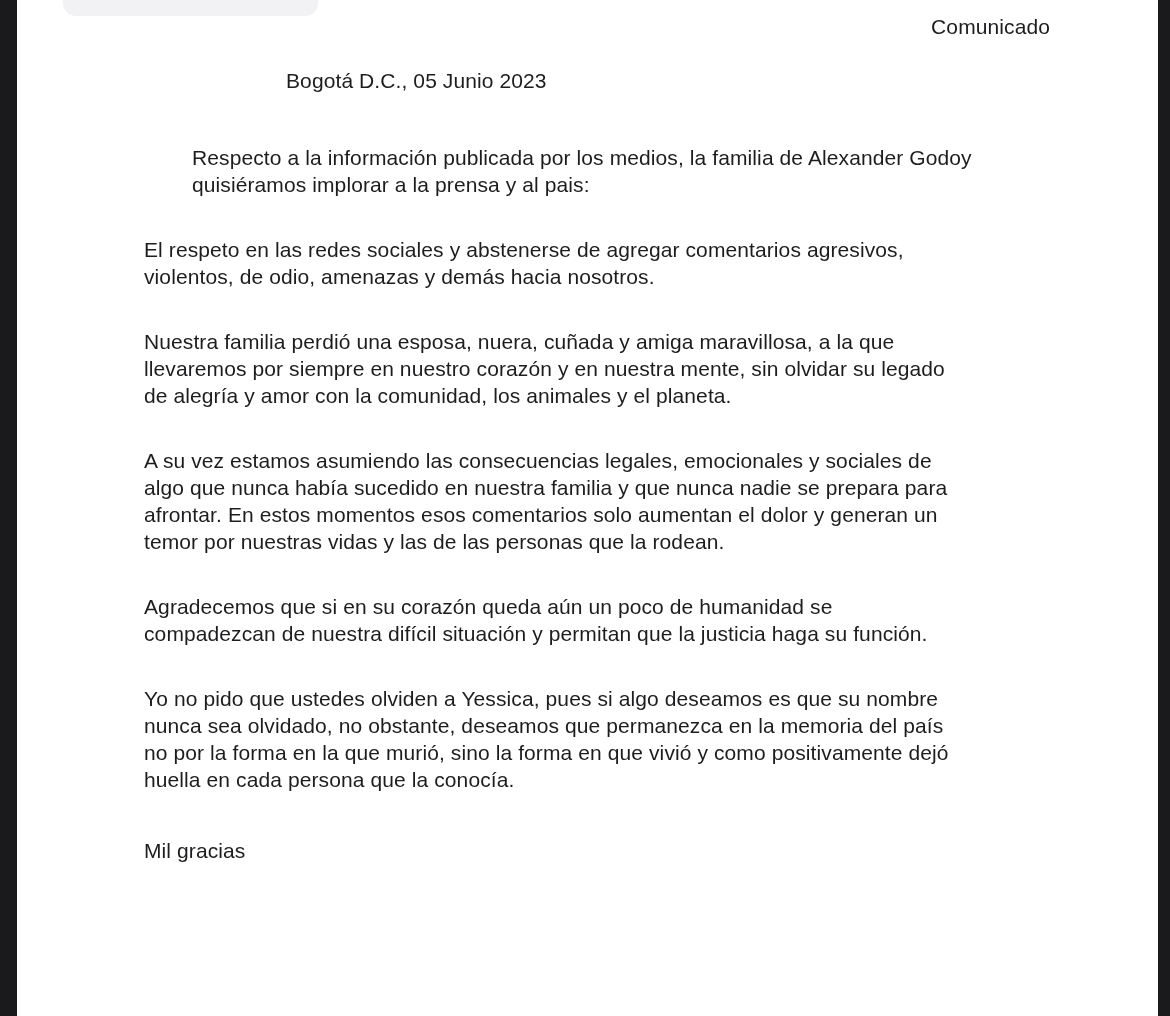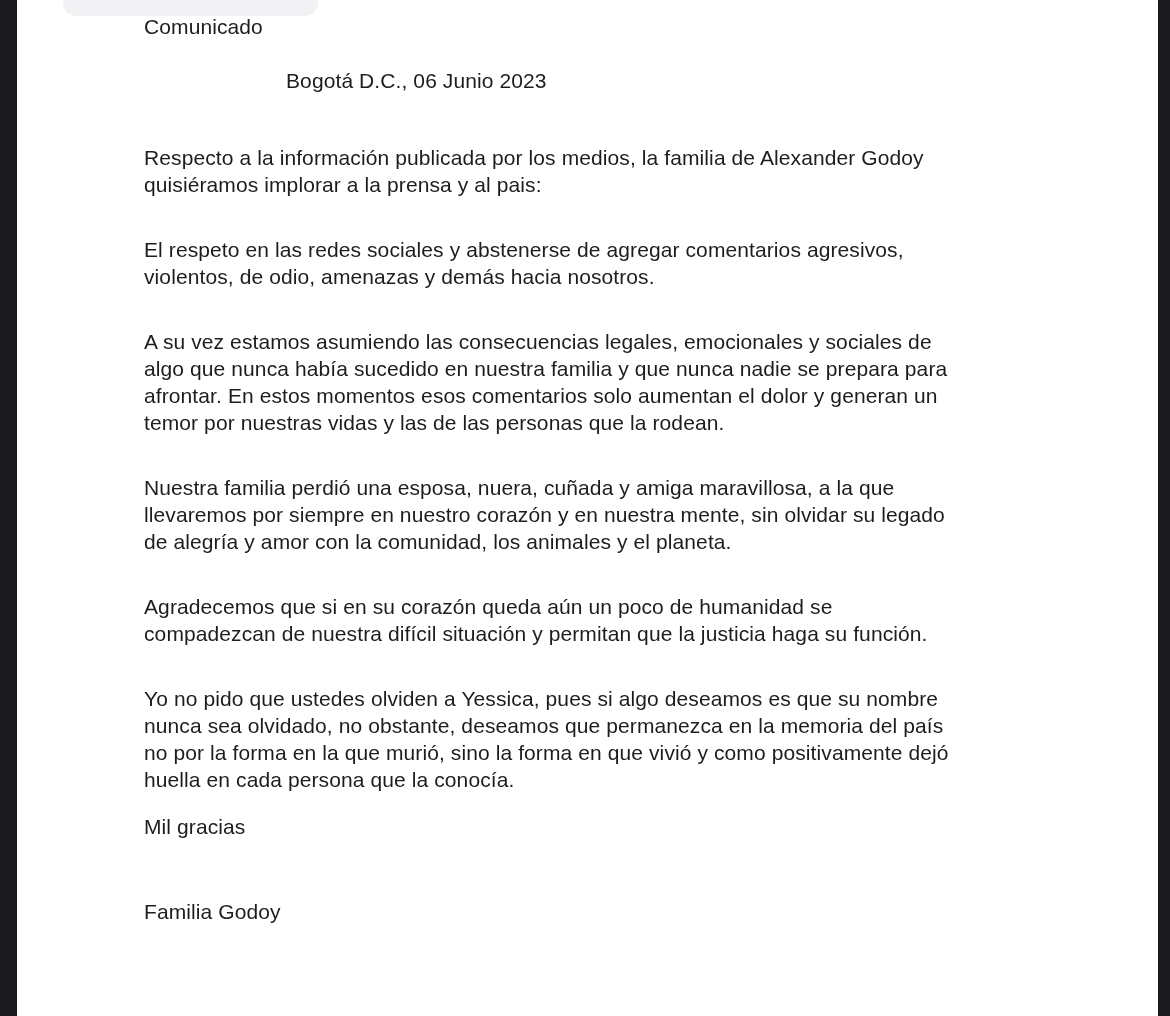--- a/index.html
+++ b/index.html
@@ -30,44 +30,43 @@
   .doc {
     position: absolute;
     left: 144px;
     top: 13px;
     width: 906px;
     color: #1d1d1f;
     font-size: 21px;
     line-height: 27px;
     letter-spacing: 0.1px;
   }
-  .doc-title { white-space: nowrap; }
+  .doc-title { white-space: nowrap; text-align: right; }
   .dateline {
     margin-top: 27px;
     margin-left: 142px;
     white-space: nowrap;
   }
   .paragraphs .para { margin-top: 38px; white-space: nowrap; }
-  .paragraphs .para:first-child { margin-top: 50px; }
-  .closing   { margin-top: 20px; white-space: nowrap; }
+  .paragraphs .para:first-child { margin-top: 50px; margin-left: 48px; }
+  .closing   { margin-top: 44px; white-space: nowrap; }
   .signature { margin-top: 58px; white-space: nowrap; }
 </style>
 </head>
 <body>
 
 <div class="edge-bar left"></div>
 <div class="edge-bar right"></div>
 <div class="top-pill"></div>
 
 <div class="doc">
   <div class="doc-title">Comunicado</div>
-  <div class="dateline">Bogotá D.C., 06 Junio 2023</div>
+  <div class="dateline">Bogotá D.C., 05 Junio 2023</div>
   <div class="paragraphs">
       <p class="para">Respecto a la información publicada por los medios, la familia de Alexander Godoy<br>quisiéramos implorar a la prensa y al pais:</p>
       <p class="para">El respeto en las redes sociales y abstenerse de agregar comentarios agresivos,<br>violentos, de odio, amenazas y demás hacia nosotros.</p>
+      <p class="para">Nuestra familia perdió una esposa, nuera, cuñada y amiga maravillosa, a la que<br>llevaremos por siempre en nuestro corazón y en nuestra mente, sin olvidar su legado<br>de alegría y amor con la comunidad, los animales y el planeta.</p>
       <p class="para">A su vez estamos asumiendo las consecuencias legales, emocionales y sociales de<br>algo que nunca había sucedido en nuestra familia y que nunca nadie se prepara para<br>afrontar. En estos momentos esos comentarios solo aumentan el dolor y generan un<br>temor por nuestras vidas y las de las personas que la rodean.</p>
-      <p class="para">Nuestra familia perdió una esposa, nuera, cuñada y amiga maravillosa, a la que<br>llevaremos por siempre en nuestro corazón y en nuestra mente, sin olvidar su legado<br>de alegría y amor con la comunidad, los animales y el planeta.</p>
       <p class="para">Agradecemos que si en su corazón queda aún un poco de humanidad se<br>compadezcan de nuestra difícil situación y permitan que la justicia haga su función.</p>
       <p class="para">Yo no pido que ustedes olviden a Yessica, pues si algo deseamos es que su nombre<br>nunca sea olvidado, no obstante, deseamos que permanezca en la memoria del país<br>no por la forma en la que murió, sino la forma en que vivió y como positivamente dejó<br>huella en cada persona que la conocía.</p>
     </div>
   <div class="closing">Mil gracias</div>
-  <div class="signature">Familia Godoy</div>
 </div>
 
 </body></html>

